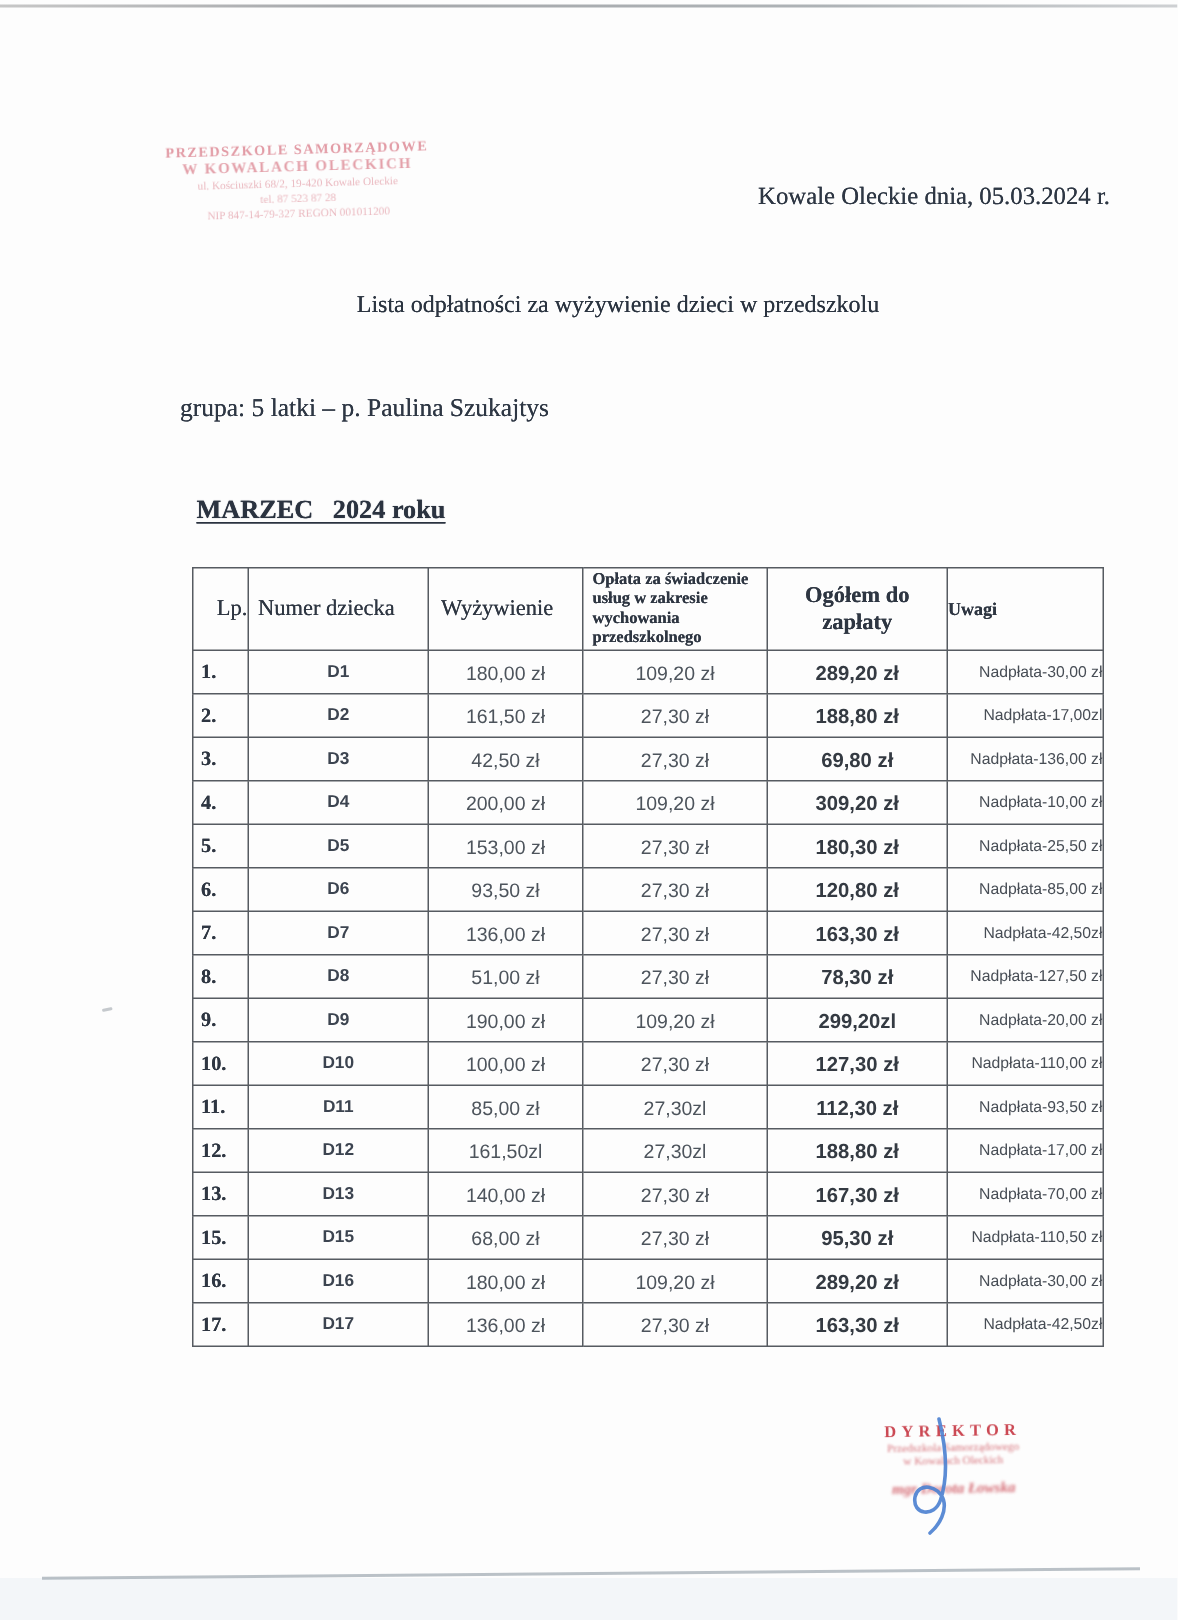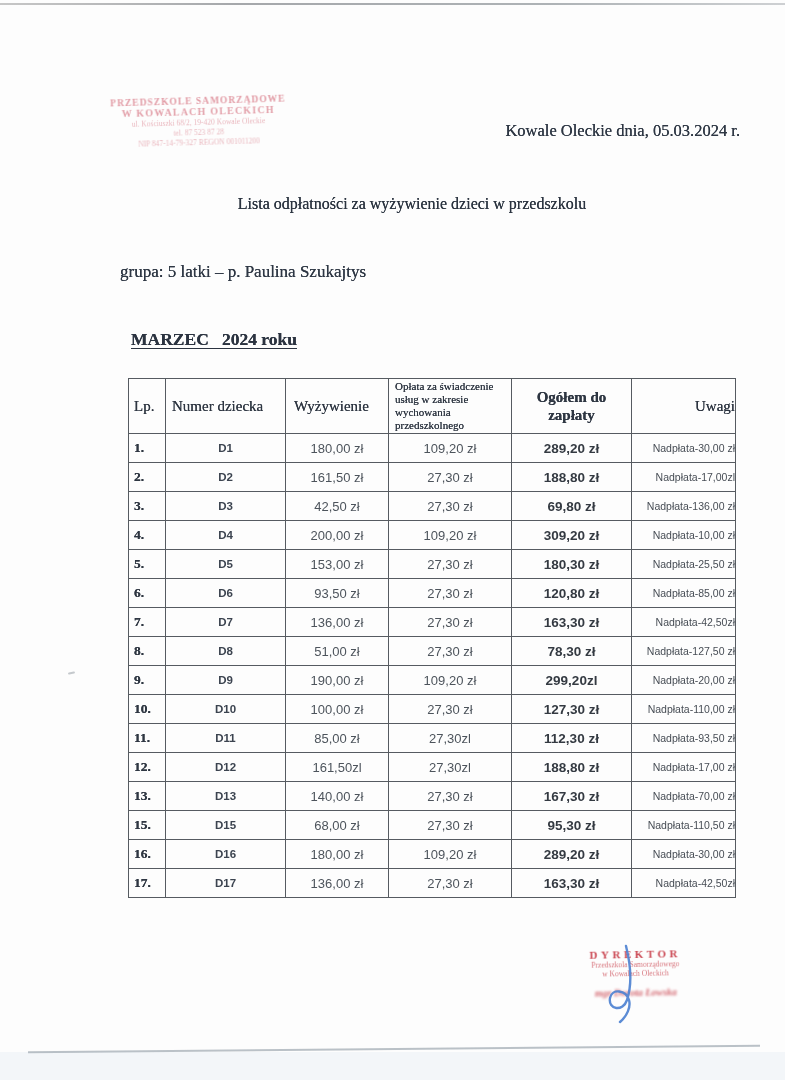--- a/index.html
+++ b/index.html
@@ -79,26 +79,26 @@
     table-layout: fixed;
     width: 601px;
   }
   table.payment th, table.payment td {
     border: 1.4px solid #565b61;
     overflow: hidden;
   }
   table.payment thead tr { height: 55px; }
   table.payment tbody tr { height: 29px; }
 
-  th.h-lp    { width: 37px;  font-size: 15px; font-weight: normal; text-align: left; padding-left: 5px; }
+  th.h-lp    { width: 37px;  font-size: 15px; font-weight: normal; text-align: right; padding-left: 5px; }
   th.h-child { width: 120px; font-size: 15px; font-weight: normal; text-align: left; padding-left: 6px; }
   th.h-food  { width: 103px; font-size: 15px; font-weight: normal; text-align: left; padding-left: 8px; }
-  th.h-care  { width: 123px; font-size: 11px; font-weight: normal; text-align: left; padding: 0 4px 0 6px; line-height: 1.18; vertical-align: middle; }
+  th.h-care  { width: 123px; font-size: 11px; font-weight: bold; text-align: left; padding: 0 4px 0 6px; line-height: 1.18; vertical-align: middle; }
   th.h-total { width: 120px; font-size: 15px; font-weight: bold; text-align: center; padding: 0 14px; line-height: 1.2; }
-  th.h-notes { width: 104px; font-size: 15px; font-weight: normal; text-align: right; }
+  th.h-notes { width: 104px; font-size: 12px; font-weight: bold; text-align: left; }
   table.payment th { color: #2e3642; text-shadow: 0 0 .4px #2e3642; }
 
   td.c-lp {
     font-family: "Liberation Serif", serif;
     font-size: 13.5px; font-weight: bold; color: #2e3642;
     text-align: left; padding-left: 5px;
     text-shadow: 0 0 .4px #2e3642;
   }
   td.c-child {
     font-family: "Liberation Sans", sans-serif;

